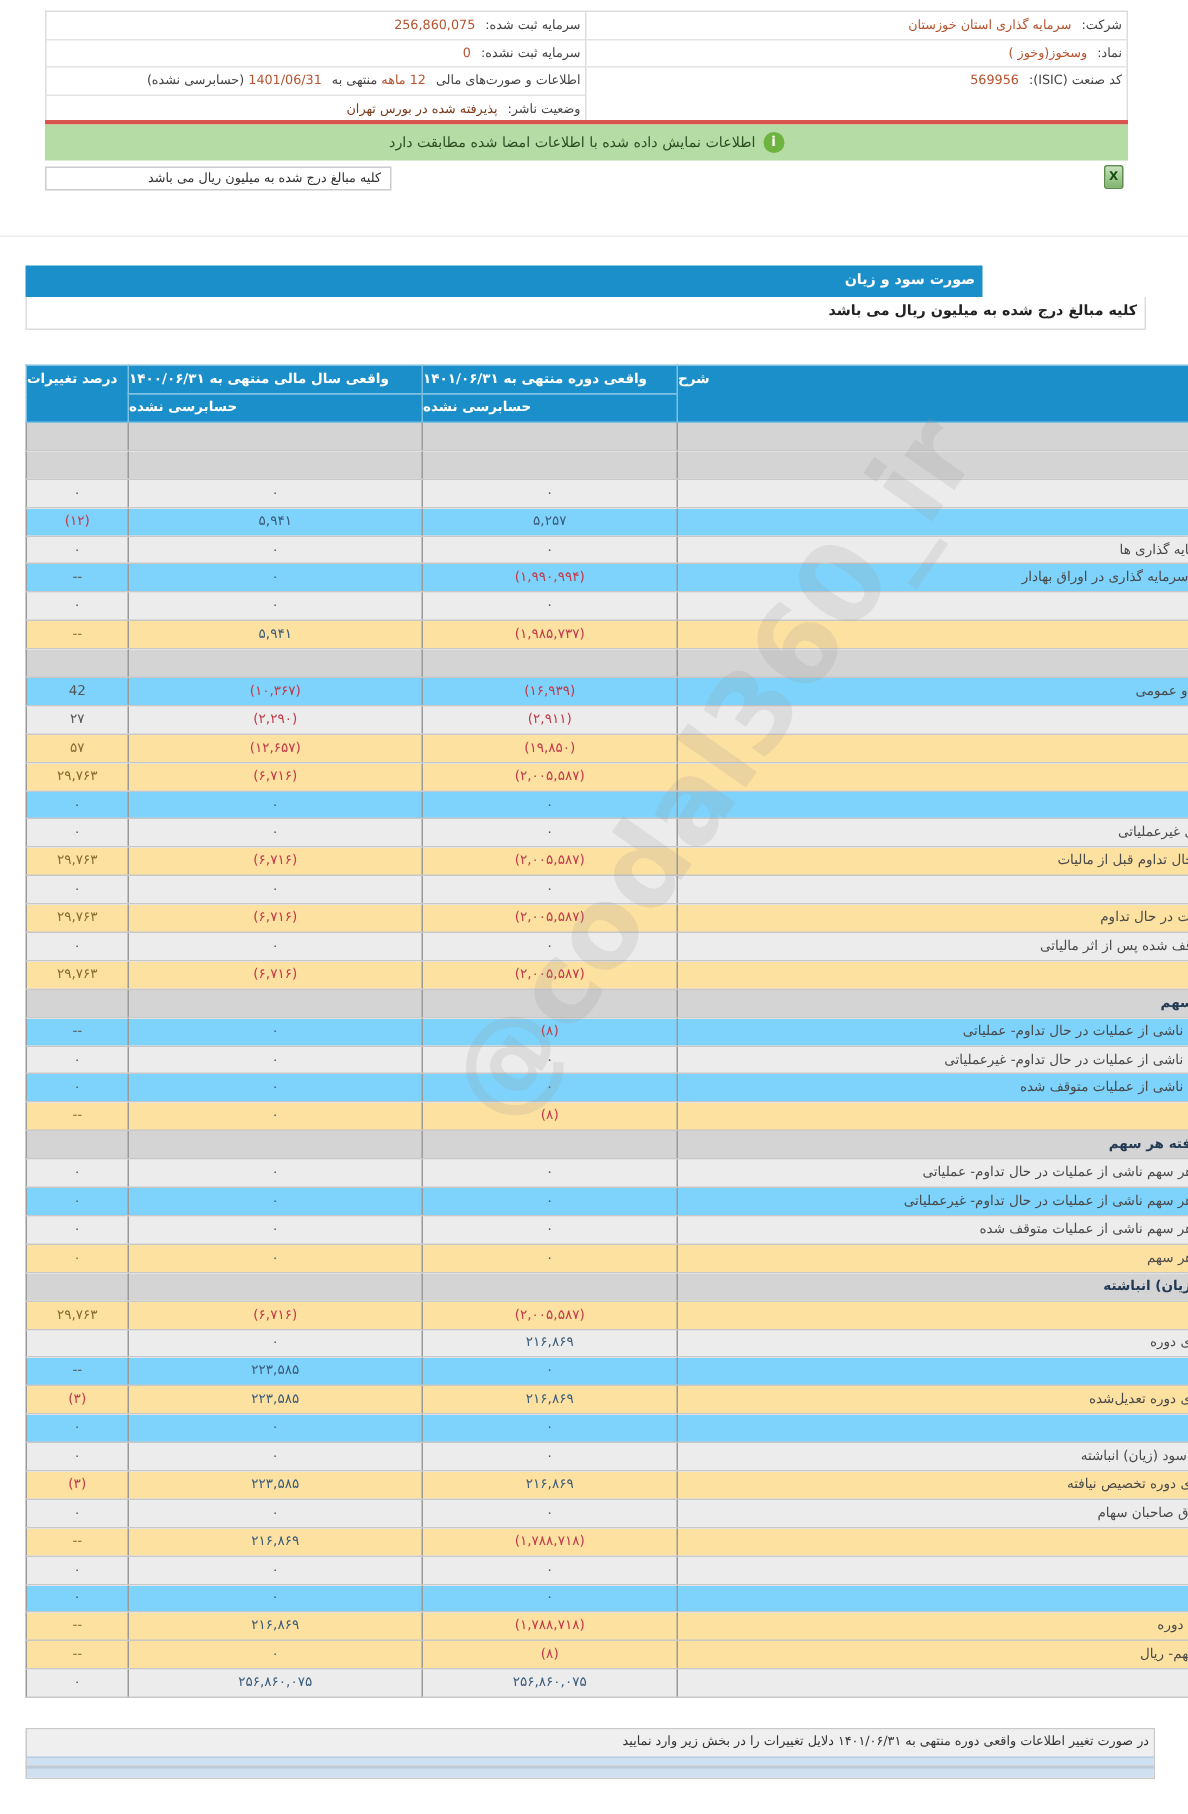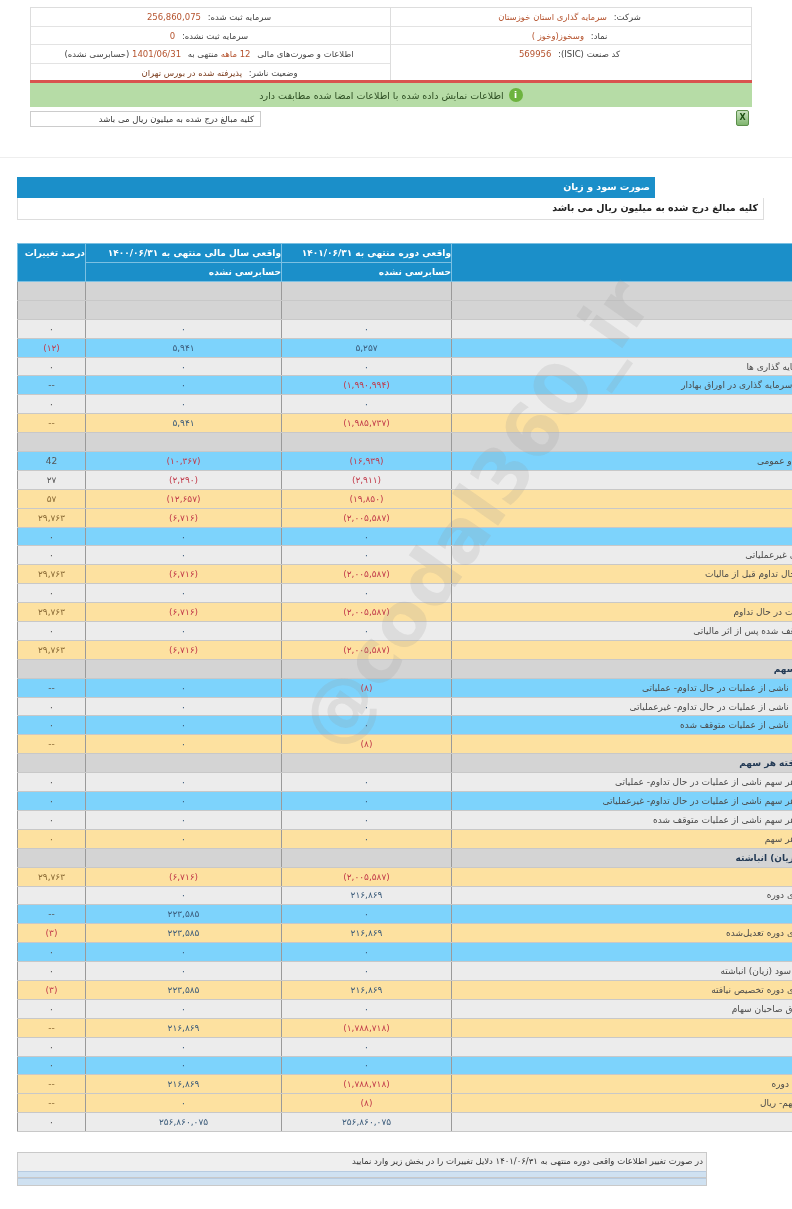--- a/index.html
+++ b/index.html
@@ -10,21 +10,21 @@
   }
   
   .info-box {
     position: absolute; left: 30px; top: 7px; width: 722px; height: 74px;
     border: 1px solid #ddd; display: flex; direction: rtl;
   }
   .info-col { width: 50%; display: flex; flex-direction: column; }
   .info-col.left { border-right: 1px solid #ddd; }
   .info-row {
     height: 18.5px; line-height: 18px; padding-right: 3px;
-    border-bottom: 1px solid #e3e3e3; white-space: nowrap; font-size: 8.5px; color: #444; text-align: center;
+    border-bottom: 1px solid #e3e3e3; white-space: nowrap; font-size: 8.5px; color: #444;
   }
   .info-row:last-child { border-bottom: none; }
   .info-row .val { color: #b5532e; margin-right: 4px; }
   .info-row .val-dark { color: #7a3b1c; margin-left: 21px; }
   .red-bar { position: absolute; left: 30px; top: 80px; width: 722px; height: 3px; background: #d9534f; }
   .green-bar {
     position: absolute; left: 30px; top: 83px; width: 722px; height: 24px;
     background: #b6dca6; display: flex; justify-content: center; align-items: center;
     direction: rtl; font-size: 9.5px; color: #2d4d22;
   }
@@ -54,39 +54,39 @@
     border: 1px solid #ddd; border-top: none; direction: rtl; font-size: 9.5px; font-weight: bold;
     line-height: 20px; padding-right: 5px; color: #222;
   }
   
   .main-table {
     position: absolute; left: 17px; top: 243px; width: 747px;
     border-collapse: collapse; direction: rtl; table-layout: fixed;
   }
   .main-table th {
     background: #1b8fc9; color: #fff; font-weight: bold; font-size: 9px;
-    border: 1px solid #7cc0e2; height: 19px; text-align: right;
+    border: 1px solid #7cc0e2; height: 19px; text-align: left;
   }
   .main-table th.desc { vertical-align: top; padding-top: 4px; }
   .main-table td {
     height: 18.9px; border-bottom: 1px solid #c8c8c8; border-left: 1px solid #9a9a9a;
     text-align: center; font-size: 9px; color: #3b5b7a; white-space: nowrap; overflow: hidden;
   }
   .main-table td.desc { text-align: right; padding-right: 3px; color: #4a4a4a; border-left: 1px solid #9a9a9a; }
   .main-table tr.hdr td { background: #d4d4d4; }
   .main-table tr.hdr td.desc { font-weight: bold; color: #233a55; }
   .main-table tr.w td { background: #ececec; }
   .main-table tr.b td { background: #7dd3fc; }
   .main-table tr.y td { background: #fde1a0; }
   .neg { color: #c23a4a !important; }
   .chg { color: #555 !important; }
   .main-table tr.y td.chg { color: #8a6a35 !important; }
   
   .foot-box {
-    position: absolute; left: 17px; width: 690px; direction: rtl; border: 1px solid #c9c9c9;
+    position: absolute; left: 17px; width: 753px; direction: rtl; border: 1px solid #c9c9c9;
   }
   .foot-box .txt {
     background: #efefef; height: 18px; font-size: 8.5px; line-height: 17px; padding-right: 3px; color: #333;
   }
   .foot-box .blue { background: #cfe1f1; height: 7px; border-top: 1px solid #b7cbe0; }
   .watermark {
     position: absolute; left: 200px; top: 470px; font-size: 74px; font-weight: bold;
     color: rgba(150,150,150,0.18); transform: rotate(-55deg); white-space: nowrap; pointer-events: none;
     font-family: "DejaVu Sans", sans-serif;
   }

